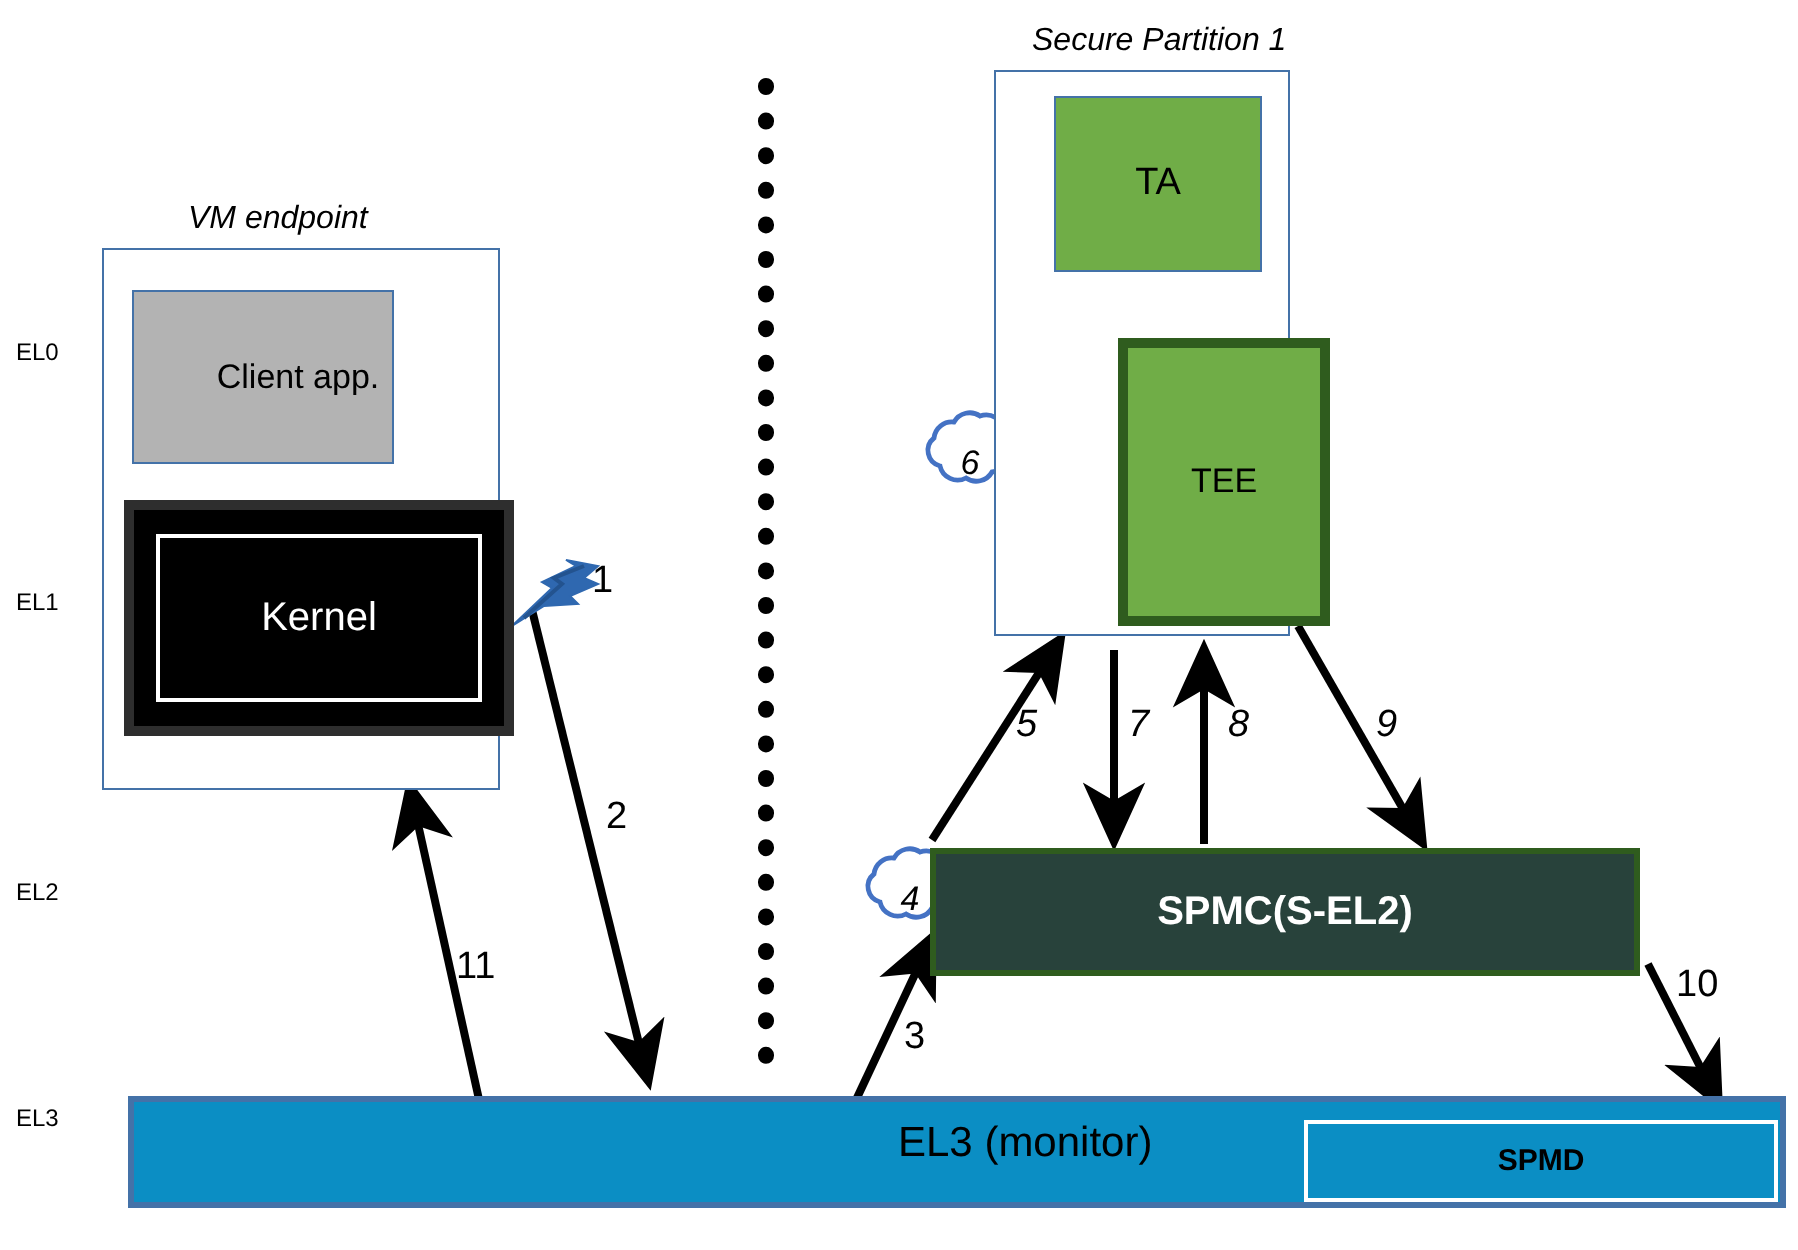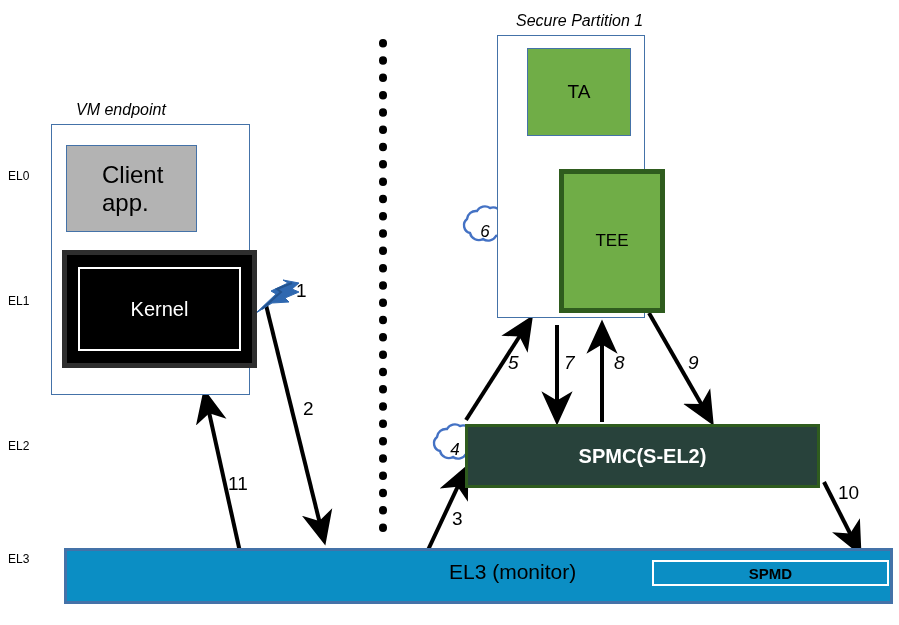--- a/index.html
+++ b/index.html
@@ -7,21 +7,21 @@
   body{font-family:"Liberation Sans","DejaVu Sans",sans-serif;}
   #stage{position:relative;width:899px;height:625px;background:#ffffff;overflow:hidden;}
   #svg-layer{position:absolute;left:0;top:0;width:899px;height:625px;pointer-events:none;}
 
   .el-label{position:absolute;font-size:12px;color:#000;line-height:1;white-space:nowrap;}
 
   .caption{position:absolute;font-size:16px;font-style:italic;color:#000;white-space:nowrap;}
 
   .vm-box{position:absolute;border:1px solid #4472a8;background:#ffffff;box-sizing:border-box;}
   .client-box{position:absolute;background:#b3b3b3;border:1px solid #4472a8;box-sizing:border-box;
-              display:flex;align-items:center;justify-content:center;font-size:24px;color:#000;padding-left:35px;}
+              display:flex;align-items:center;justify-content:center;font-size:17px;color:#000;padding-left:35px;}
   .kernel-outer{position:absolute;background:#000000;border:5px solid #2e2e2e;box-sizing:border-box;}
   .kernel-inner{position:absolute;border:2px solid #ffffff;box-sizing:border-box;
                 display:flex;align-items:center;justify-content:center;color:#ffffff;font-size:20px;}
 
   .sp-box{position:absolute;border:1px solid #4472a8;background:#ffffff;box-sizing:border-box;}
   .ta-box{position:absolute;background:#70ad47;border:1px solid #4472a8;box-sizing:border-box;
           display:flex;align-items:center;justify-content:center;font-size:19px;color:#000;}
   .tee-box{position:absolute;background:#70ad47;border:5px solid #2f5c1e;box-sizing:border-box;
            display:flex;align-items:center;justify-content:center;font-size:17px;color:#000;}
 
@@ -108,21 +108,21 @@
                a8,8 0 0,1 2,11 a9,9 0 0,1 -8,10 a9,9 0 0,1 -13,3
                a9,9 0 0,1 -13,-6 a8,8 0 0,1 -3,-14 Z" fill="#ffffff" stroke="#4472c4" stroke-width="2.4"></path>
     </g>
   </svg>
 
   <div class="el-label" style="left:8px;top:170px;">EL0</div>
   <div class="el-label" style="left:8px;top:295px;">EL1</div>
   <div class="el-label" style="left:8px;top:440px;">EL2</div>
   <div class="el-label" style="left:8px;top:553px;">EL3</div>
 
-  <div class="caption" style="left:76px;top:101px;">VM endpoint</div>
+  <div class="caption" style="left:94px;top:101px;">VM endpoint</div>
 
   <div class="vm-box" style="left:51px;top:124px;width:199px;height:271px;"></div>
 
   <div class="client-box" style="left:66px;top:145px;width:131px;height:87px;">Client app.</div>
 
   <div class="kernel-outer" style="left:62px;top:250px;width:195px;height:118px;">
     <div class="kernel-inner" style="left:11px;top:12px;right:11px;bottom:12px;">Kernel</div>
   </div>
 
   <div class="caption" style="left:516px;top:12px;">Secure Partition 1</div>
@@ -130,21 +130,21 @@
   <div class="sp-box" style="left:497px;top:35px;width:148px;height:283px;"></div>
 
   <div class="ta-box" style="left:527px;top:48px;width:104px;height:88px;">TA</div>
 
   <div class="tee-box" style="left:523px;top:169px;width:106px;height:144px;margin-left:36px;">TEE</div>
 
   <div class="spmc-box" style="left:465px;top:424px;width:355px;height:64px;">SPMC(S-EL2)</div>
 
   <div class="el3-bar" style="left:64px;top:548px;width:829px;height:56px;"></div>
   <div class="el3-text" style="left:419px;top:560px;margin-left:30px;">EL3 (monitor)</div>
-  <div class="spmd-box" style="left:652px;top:560px;width:237px;height:26px;">SPMD</div>
+  <div class="spmd-box" style="left:652px;top:560px;width:237px;height:41px;">SPMD</div>
 
   <div class="arrow-num" style="left:296px;top:280px;">1</div>
   <div class="arrow-num" style="left:303px;top:398px;">2</div>
   <div class="arrow-num" style="left:452px;top:508px;">3</div>
   <div class="arrow-num it" style="left:508px;top:352px;">5</div>
   <div class="arrow-num it" style="left:564px;top:352px;">7</div>
   <div class="arrow-num it" style="left:614px;top:352px;">8</div>
   <div class="arrow-num it" style="left:688px;top:352px;">9</div>
   <div class="arrow-num" style="left:838px;top:482px;">10</div>
   <div class="arrow-num" style="left:228px;top:473px;">11</div>

